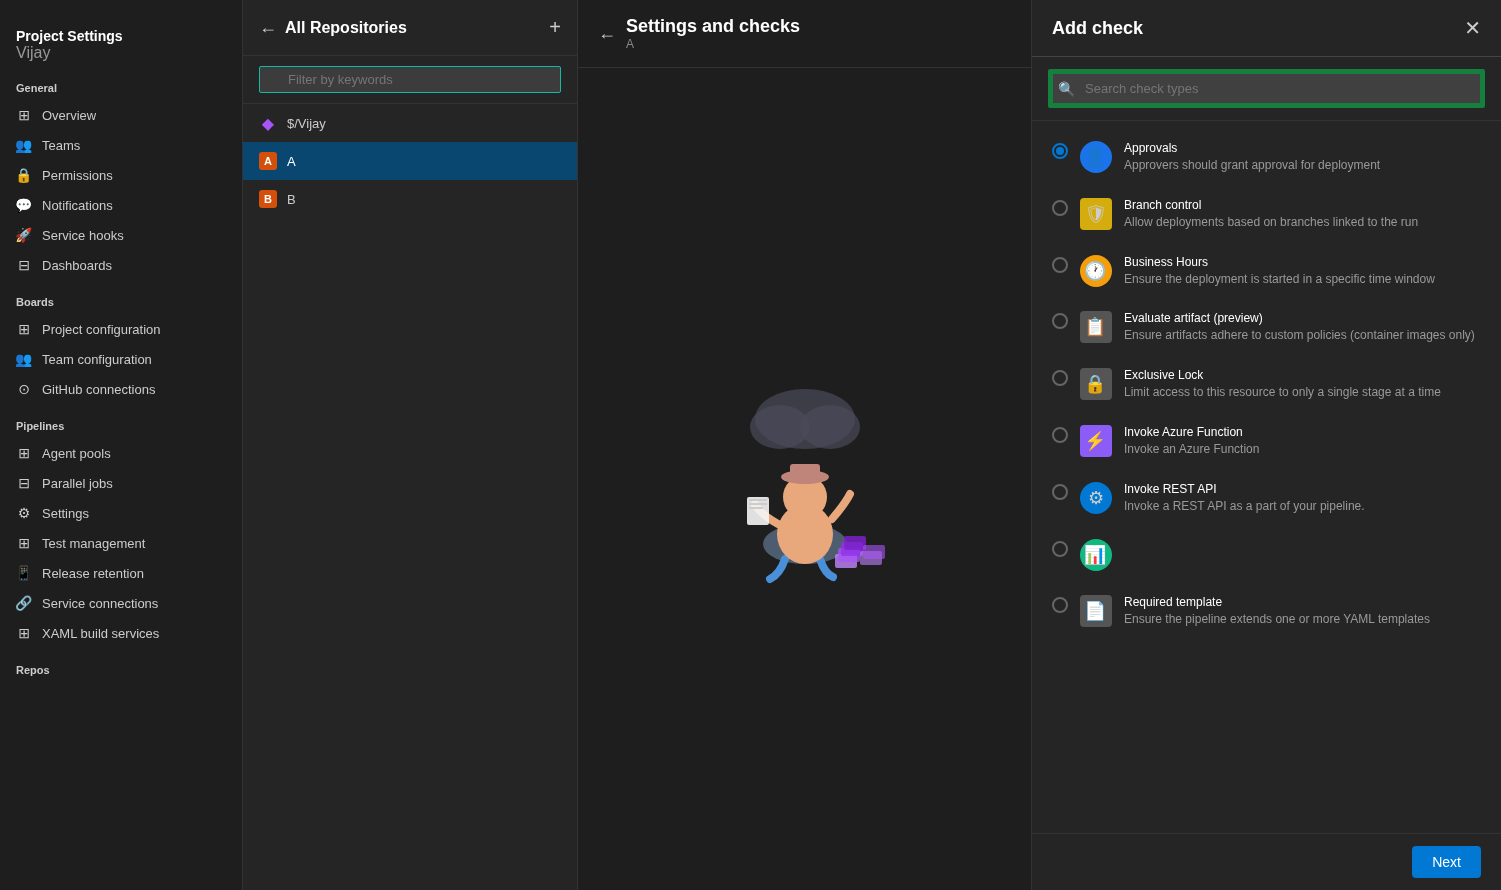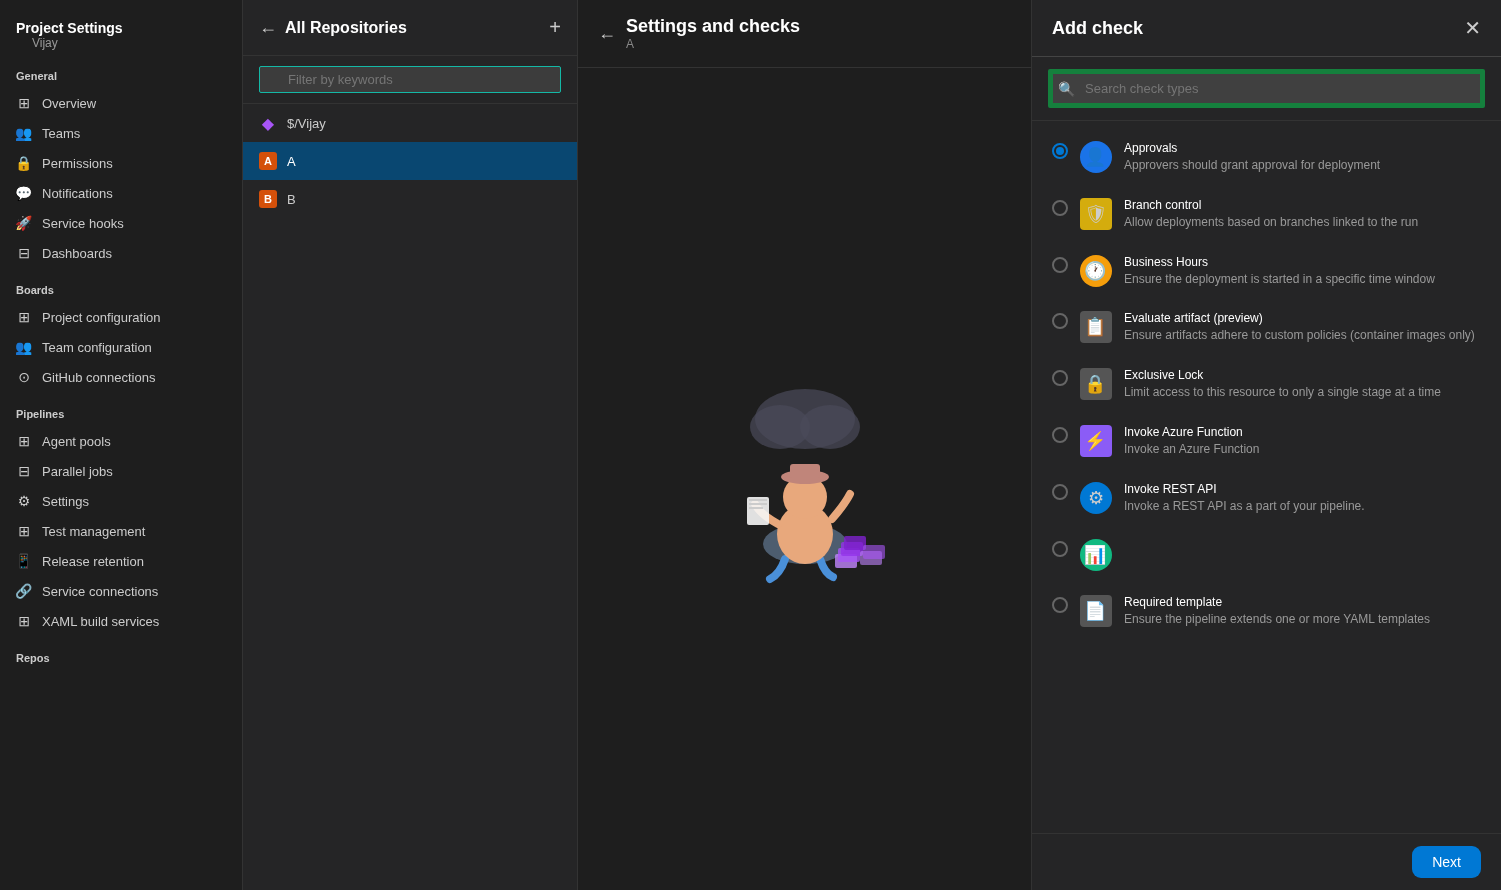--- a/index.html
+++ b/index.html
@@ -13,34 +13,33 @@
       overflow: hidden;
     }
 
     
     .sidebar {
       width: 243px;
       background: #1e1e1e;
       border-right: 1px solid #333;
       overflow-y: auto;
       flex-shrink: 0;
-      padding: 12px 0;
+      padding: 20px 0;
     }
     .sidebar-header {
       padding: 8px 16px 4px;
     }
     .sidebar-title {
       font-size: 14px;
       font-weight: 600;
       color: #ffffff;
     }
     .sidebar-subtitle {
-      font-size: 12px;
+      font-size: 16px;
       color: #999;
-      margin-left: 16px;
     }
     .sidebar-section-label {
       font-size: 11px;
       font-weight: 700;
       color: #cccccc;
       padding: 16px 16px 6px;
       text-transform: none;
       letter-spacing: 0;
     }
     .sidebar-item {
@@ -330,21 +329,21 @@
       border-top: 1px solid #333;
       display: flex;
       justify-content: flex-end;
     }
     .next-btn {
       background: #0078d4;
       border: none;
       color: #ffffff;
       padding: 8px 20px;
       font-size: 14px;
-      border-radius: 9px;
+      border-radius: 4px;
       cursor: pointer;
     }
 
     
     .icon-approvals { background: #1a73e8; border-radius: 50%; }
     .icon-branch { background: #d4ac0d; border-radius: 4px; }
     .icon-business { background: #f59e0b; border-radius: 50%; }
     .icon-artifact { background: #555; border-radius: 4px; }
     .icon-lock { background: #555; border-radius: 4px; }
     .icon-azure-fn { background: #8b5cf6; border-radius: 4px; }

